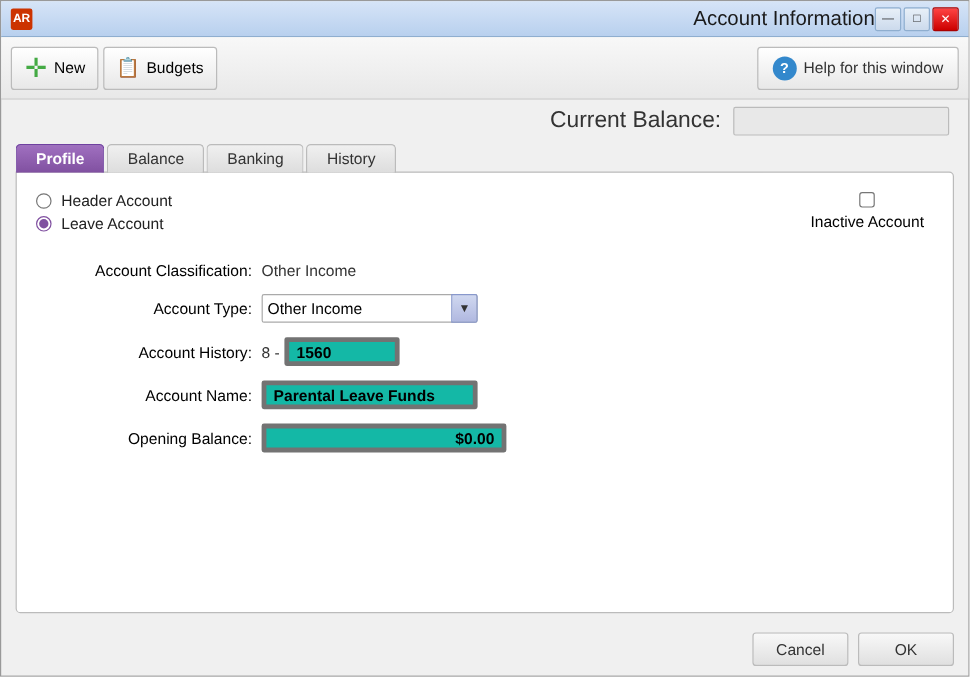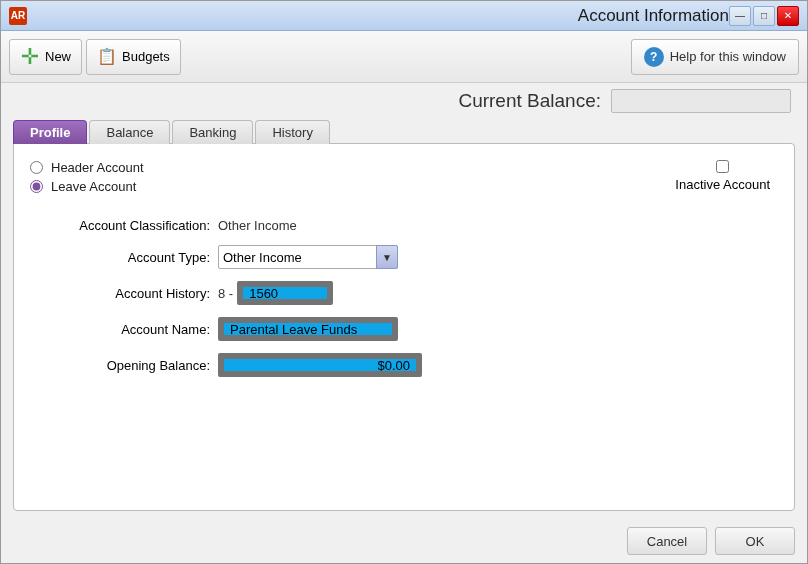--- a/index.html
+++ b/index.html
@@ -256,25 +256,26 @@
       color: #000000;
     }
 
     .form-value-text {
       font-size: 13px;
       color: #333;
     }
 
     .form-input {
       height: 24px;
-      border: 6px solid #737373;
+      border: 4px solid #737373;
       border-radius: 2px;
       padding: 2px 6px;
       font-size: 13px;
-      background: #0ea5e9;
+      background: #14b8a6;
+      font-weight: bold;
     }
 
     .account-type-select {
       width: 180px;
       height: 24px;
       border: 1px solid #aaa;
       border-radius: 2px;
       padding: 1px 4px;
       font-size: 13px;
       background: white;

